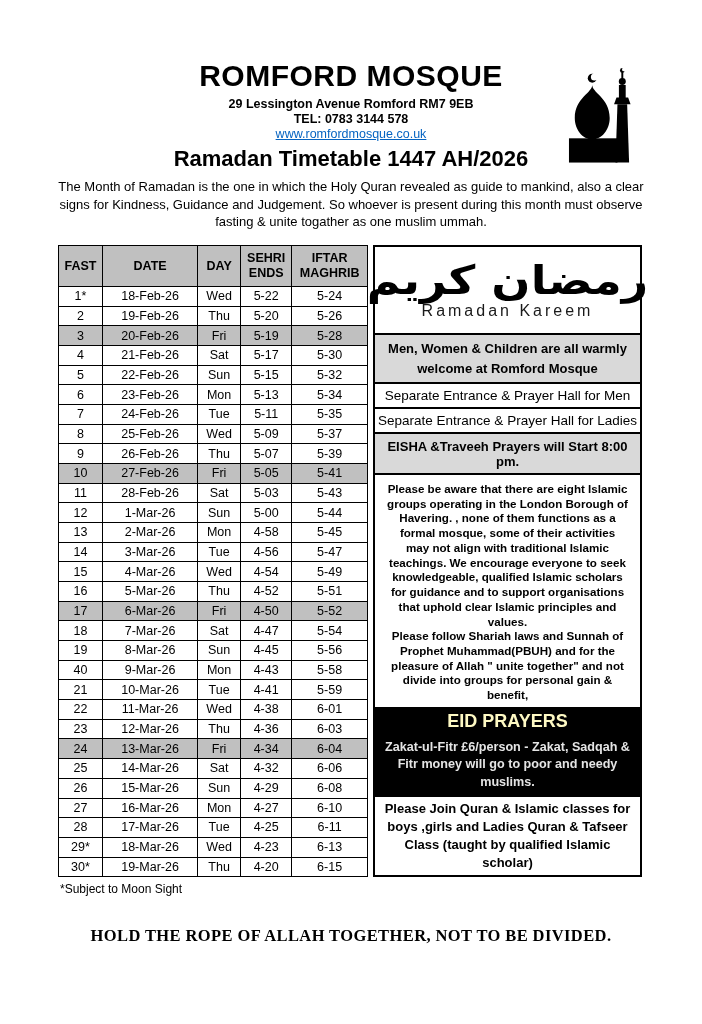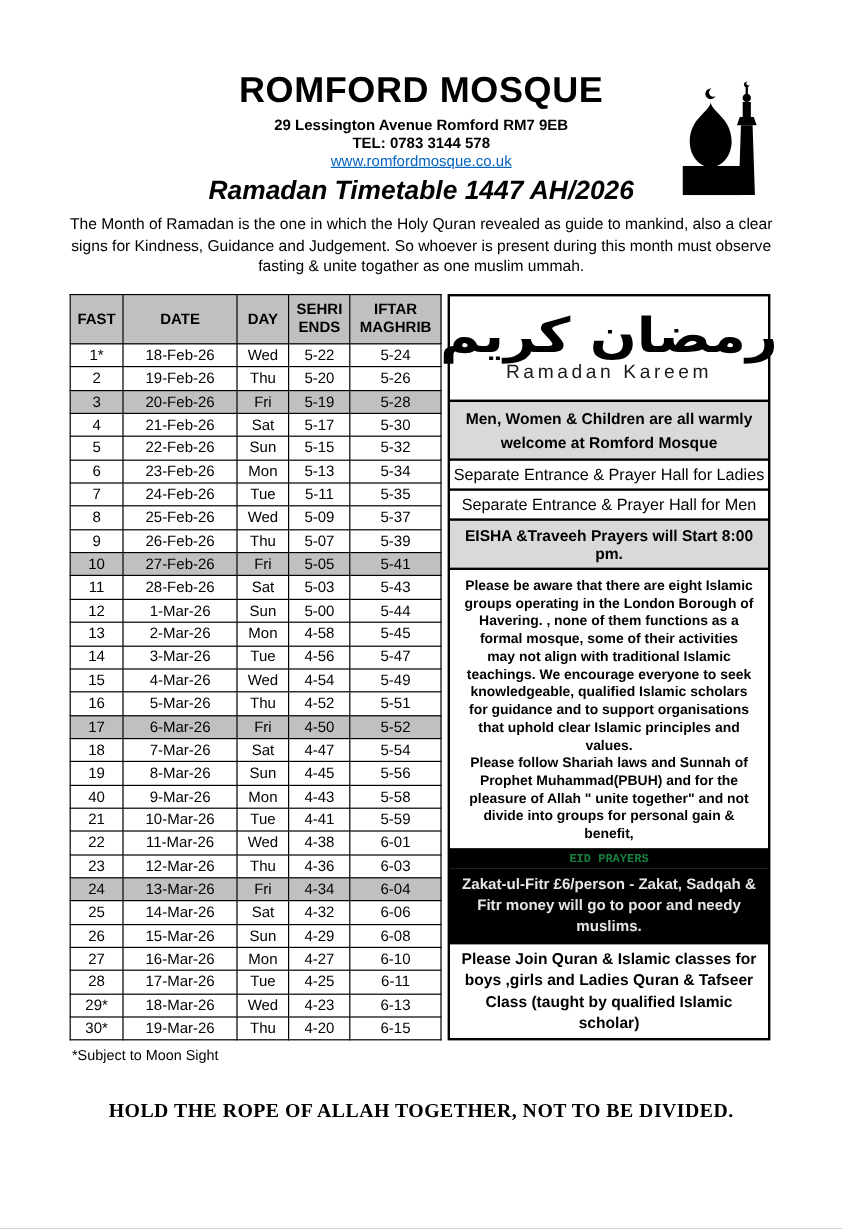--- a/index.html
+++ b/index.html
@@ -8,21 +8,21 @@
     font-family:"Liberation Sans",sans-serif;color:#000;overflow:hidden;
     --c-header-gray:#c0c0c0;--c-panel-gray:#d9d9d9;--c-black:#000000;--c-link:#0563c1;
   }
   
   .header{padding-top:58px;text-align:center;line-height:1.2;}
   .title{font-size:30px;font-weight:bold;letter-spacing:.5px;}
   .addr{font-size:12.5px;font-weight:bold;margin-top:3px;}
   .tel{font-size:12.5px;font-weight:bold;}
   .site{font-size:12.5px;}
   .site a{color:var(--c-link);text-decoration:underline;cursor:pointer;}
-  .subtitle{font-size:22px;font-weight:bold;margin-top:4px;font-style:italic;}
+  .subtitle{font-size:22px;font-weight:bold;margin-top:4px;}
   .intro{font-size:13px;margin:6px auto 0;width:596px;line-height:1.35;}
   .mosque{position:absolute;top:66px;right:70px;width:64px;height:100px;}
   
   .main{display:flex;align-items:stretch;gap:5px;margin:14px 60px 0 58px;}
   
   table.tt{border-collapse:collapse;width:310px;table-layout:fixed;}
   table.tt th,table.tt td{
     border:1.5px solid #000;text-align:center;vertical-align:middle;
     font-size:12.5px;padding:0 1px;line-height:1.15;height:17.3px;
   }
@@ -37,21 +37,21 @@
   .panel{flex:1;border:2px solid #000;display:flex;flex-direction:column;text-align:center;}
   .panel>div{border-top:2px solid #000;}
   .panel>div:first-child{border-top:none;}
   .cal{height:86px;display:flex;flex-direction:column;justify-content:center;align-items:center;}
   .cal-ar{font-family:"DejaVu Sans",sans-serif;font-size:40px;line-height:1;transform:scaleX(1.15);font-weight:bold;}
   .cal-en{font-size:16px;letter-spacing:3px;color:#1a1a1a;margin-top:2px;text-align:center;}
   .welcome{background:var(--c-panel-gray);font-weight:bold;font-size:13px;padding:4px 8px;line-height:1.5;}
   .entrance{font-size:13.5px;padding:4px 2px;}
   .eisha{background:var(--c-panel-gray);font-weight:bold;font-size:13px;padding:4.5px 2px;}
   .notice{flex:1;font-weight:bold;font-size:11.6px;line-height:1.27;padding:7px 12px 4px;}
-  .eid-title{background:var(--c-black);color:#15803d;font-weight:bold;font-size:10px;padding:2px 0;font-family:Liberation Mono, monospace;}
+  .eid-title{background:var(--c-black);color:#fef9c3;font-weight:bold;font-size:18px;padding:2px 0;}
   .eid-list{padding:3px 0 5px;}
   .eid-row{display:grid;grid-template-columns:55% 45%;font-weight:bold;font-size:13px;line-height:18px;}
   .eid-row .pl{text-align:right;padding-right:14px;}
   .eid-row .pt{text-align:left;padding-left:6px;}
   .zakat{background:var(--c-black);color:#e5e5e5;font-weight:bold;font-size:12.6px;line-height:1.4;padding:3px 4px;}
   .classes{font-weight:bold;font-size:13px;line-height:1.4;padding:3px 4px;}
   
   .footnote{margin:5px 0 0 60px;font-size:12px;}
   .quote{margin-top:30px;text-align:center;font-family:"Liberation Serif",serif;font-weight:bold;font-size:16.5px;letter-spacing:.4px;}
 </style>
@@ -317,22 +317,22 @@
           </tr>
         </tbody>
     </table>
 
     <div class="panel">
       <div class="cal">
         <div class="cal-ar">رمضان كريم</div>
         <div class="cal-en">Ramadan Kareem</div>
       </div>
       <div class="welcome">Men, Women &amp; Children are all warmly welcome at Romford Mosque</div>
+      <div class="entrance">Separate Entrance &amp; Prayer Hall for Men</div>
       <div class="entrance">Separate Entrance &amp; Prayer Hall for Ladies</div>
-      <div class="entrance">Separate Entrance &amp; Prayer Hall for Men</div>
       <div class="eisha">EISHA &amp;Traveeh Prayers will Start 8:00 pm.</div>
       <div class="notice">
         <div>Please be aware that there are eight Islamic groups operating in the London Borough of Havering. , none of them functions as a formal mosque, some of their activities may not align with traditional Islamic teachings. We encourage everyone to seek knowledgeable, qualified Islamic scholars for guidance and to support organisations that uphold clear Islamic principles and values.</div>
         <div>Please follow Shariah laws and Sunnah of Prophet Muhammad(PBUH) and for the pleasure of Allah " unite together" and not divide into groups for personal gain &amp; benefit,</div>
       </div>
       <div class="eid-title">EID PRAYERS</div>
       <div class="zakat">Zakat-ul-Fitr £6/person - Zakat, Sadqah &amp; Fitr money will go to poor and needy muslims.</div>
       <div class="classes">Please Join Quran &amp; Islamic classes for boys ,girls and Ladies Quran &amp; Tafseer Class (taught by qualified Islamic scholar)</div>
     </div>
   </div>

